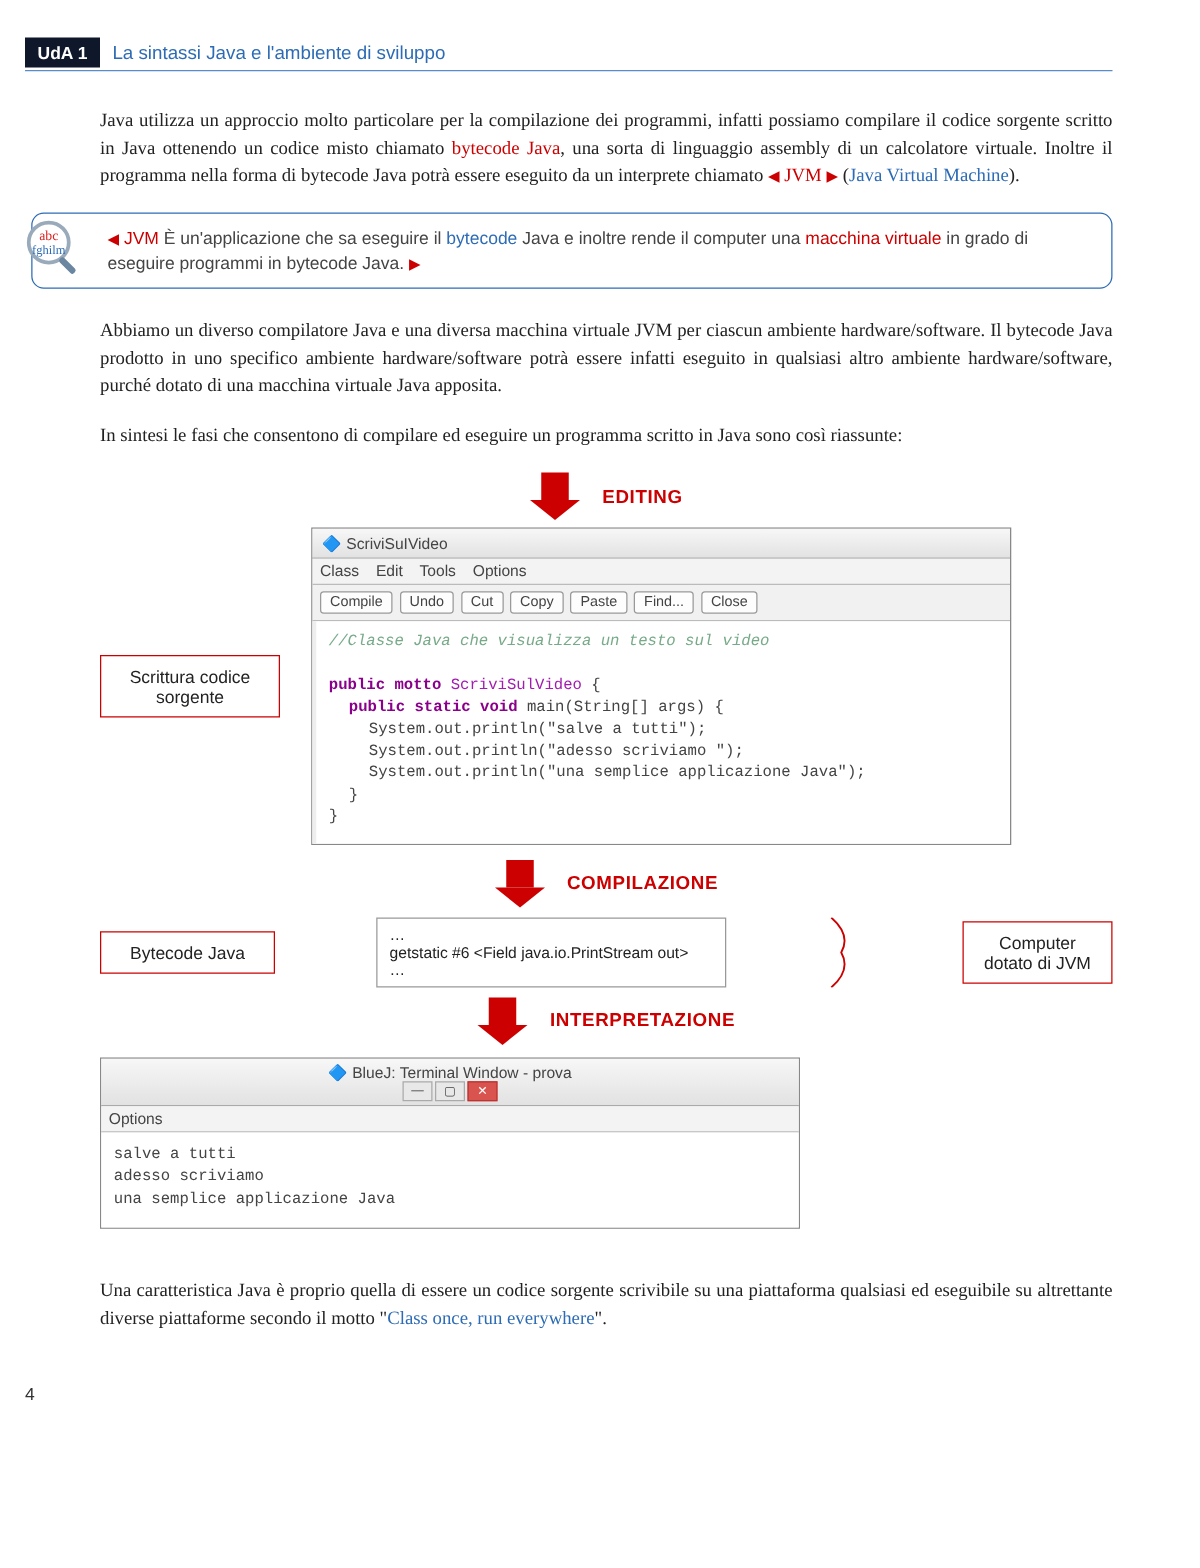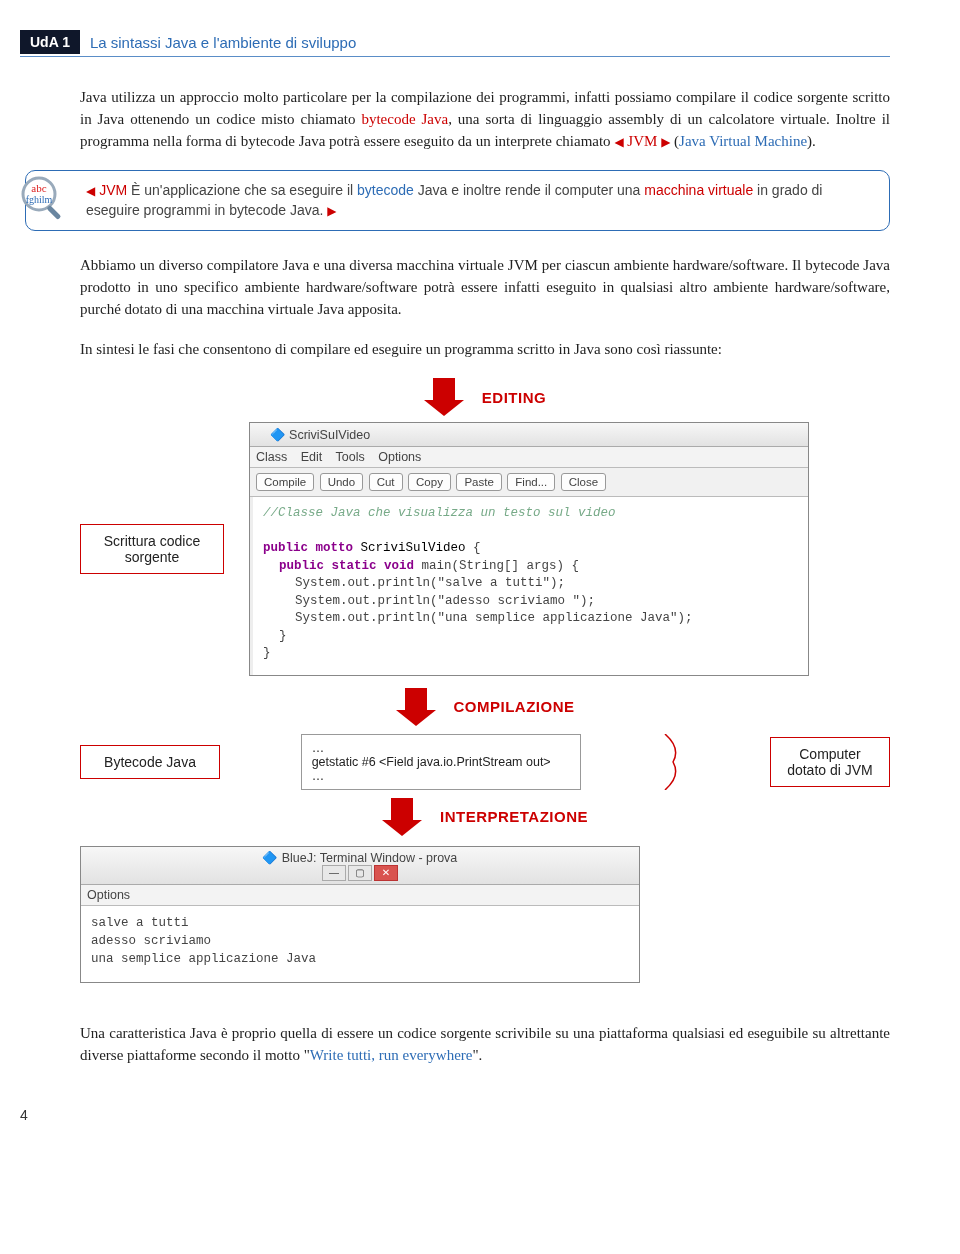--- a/index.html
+++ b/index.html
@@ -24,29 +24,29 @@
   
   .section-label { font-family: Arial, sans-serif; font-weight: bold; color: #c00; font-size: 15px; letter-spacing: 0.5px; }
   
   .diagram { margin-top: 10px; }
   .row-center { display: flex; justify-content: center; align-items: center; margin: 6px 0; }
   .arrow-down { display: flex; flex-direction: column; align-items: center; }
   .arrow-down .shaft { width: 22px; height: 22px; background: #c00; }
   .arrow-down .head { width: 0; height: 0; border-left: 20px solid transparent; border-right: 20px solid transparent; border-top: 16px solid #c00; }
   
   .editor-window { border: 1px solid #888; background: #eef0f2; font-family: Arial, sans-serif; font-size: 12.5px; width: 560px; }
-  .win-title { background: linear-gradient(#f7f7f7, #e2e2e2); padding: 4px 20px; border-bottom: 1px solid #aaa; color: #444; }
+  .win-title { background: linear-gradient(#f7f7f7, #e2e2e2); padding: 4px 8px; border-bottom: 1px solid #aaa; color: #444; }
   .win-menu { background: #f3f3f3; padding: 3px 6px; border-bottom: 1px solid #bbb; color: #444; }
   .win-menu span { margin-right: 10px; }
   .win-toolbar { background: #f1f1f1; padding: 5px 6px; border-bottom: 1px solid #bbb; }
   .win-toolbar button { font-family: Arial; font-size: 11.5px; padding: 2px 7px; margin-right: 2px; background: #fdfdfd; border: 1px solid #999; border-radius: 3px; color: #444; }
   .code-area { background: #fff; padding: 8px 10px 12px 10px; font-family: "Courier New", monospace; font-size: 12.5px; line-height: 1.4; border-left: 3px solid #eee; }
   .code-area .cmt { color: #7a8; font-style: italic; }
   .code-area .kw { color: #8b008b; font-weight: bold; }
-  .code-area .cls { color: #000000; }
+  .code-area .cls { color: #a21caf; }
   .code-area .pl { color: #444; }
   .code-area .ind1 { padding-left: 16px; display:block; }
   .code-area .ind2 { padding-left: 32px; display:block; }
   
   .side-box { border: 1px solid #c00; padding: 8px 14px; font-family: Arial, sans-serif; font-size: 14px; color: #222; text-align: center; }
   
   .row-editor { display: flex; align-items: center; gap: 25px; }
   .row-compile { display: flex; align-items: center; justify-content: space-between; gap: 20px; margin: 8px 0; }
   .bytecode-box { border: 1px solid #999; padding: 6px 10px; font-family: Arial, sans-serif; font-size: 12.5px; color: #222; width: 280px; }
   
@@ -178,18 +178,18 @@
         <div class="term-body">
           <div>salve a tutti</div>
           <div>adesso scriviamo</div>
           <div>una semplice applicazione Java</div>
         </div>
       </div>
     </div>
   </div>
 
   <p class="para" style="margin-top:40px;">
-    <span>Una caratteristica Java è proprio quella di essere un codice sorgente scrivibile su una piattaforma qualsiasi ed eseguibile su altrettante diverse piattaforme secondo il motto "</span><span class="hl-blue">Write tutti, run everywhere</span><span>".</span>
+    <span>Una caratteristica Java è proprio quella di essere un codice sorgente scrivibile su una piattaforma qualsiasi ed eseguibile su altrettante diverse piattaforme secondo il motto "</span><span class="hl-blue">Class once, run everywhere</span><span>".</span>
   </p>
 
 </div>
 
 <div class="page-num">4</div>
 
 </body></html>

